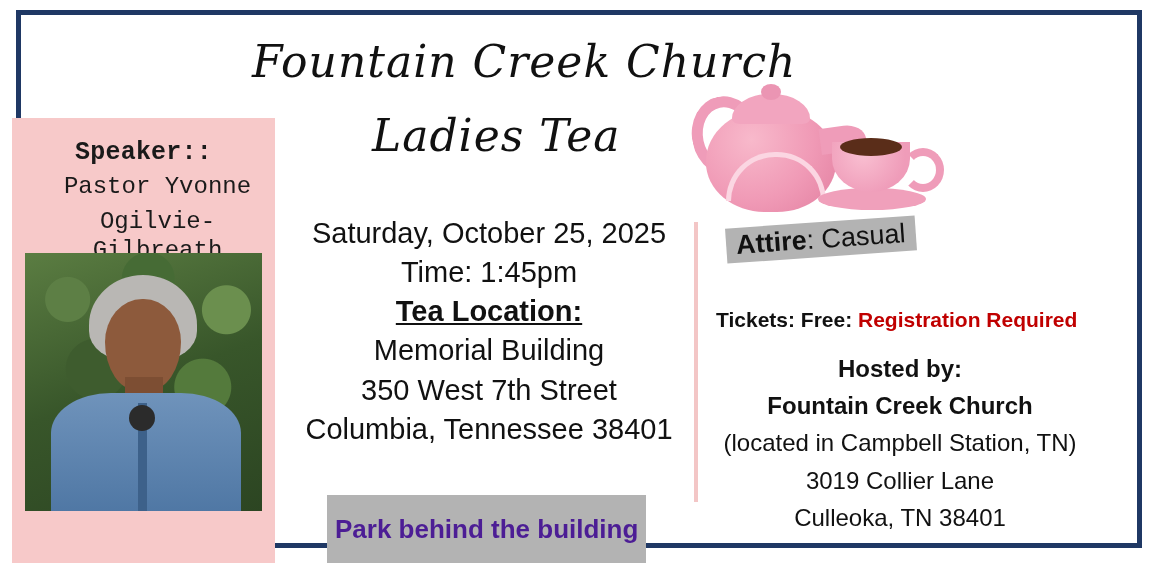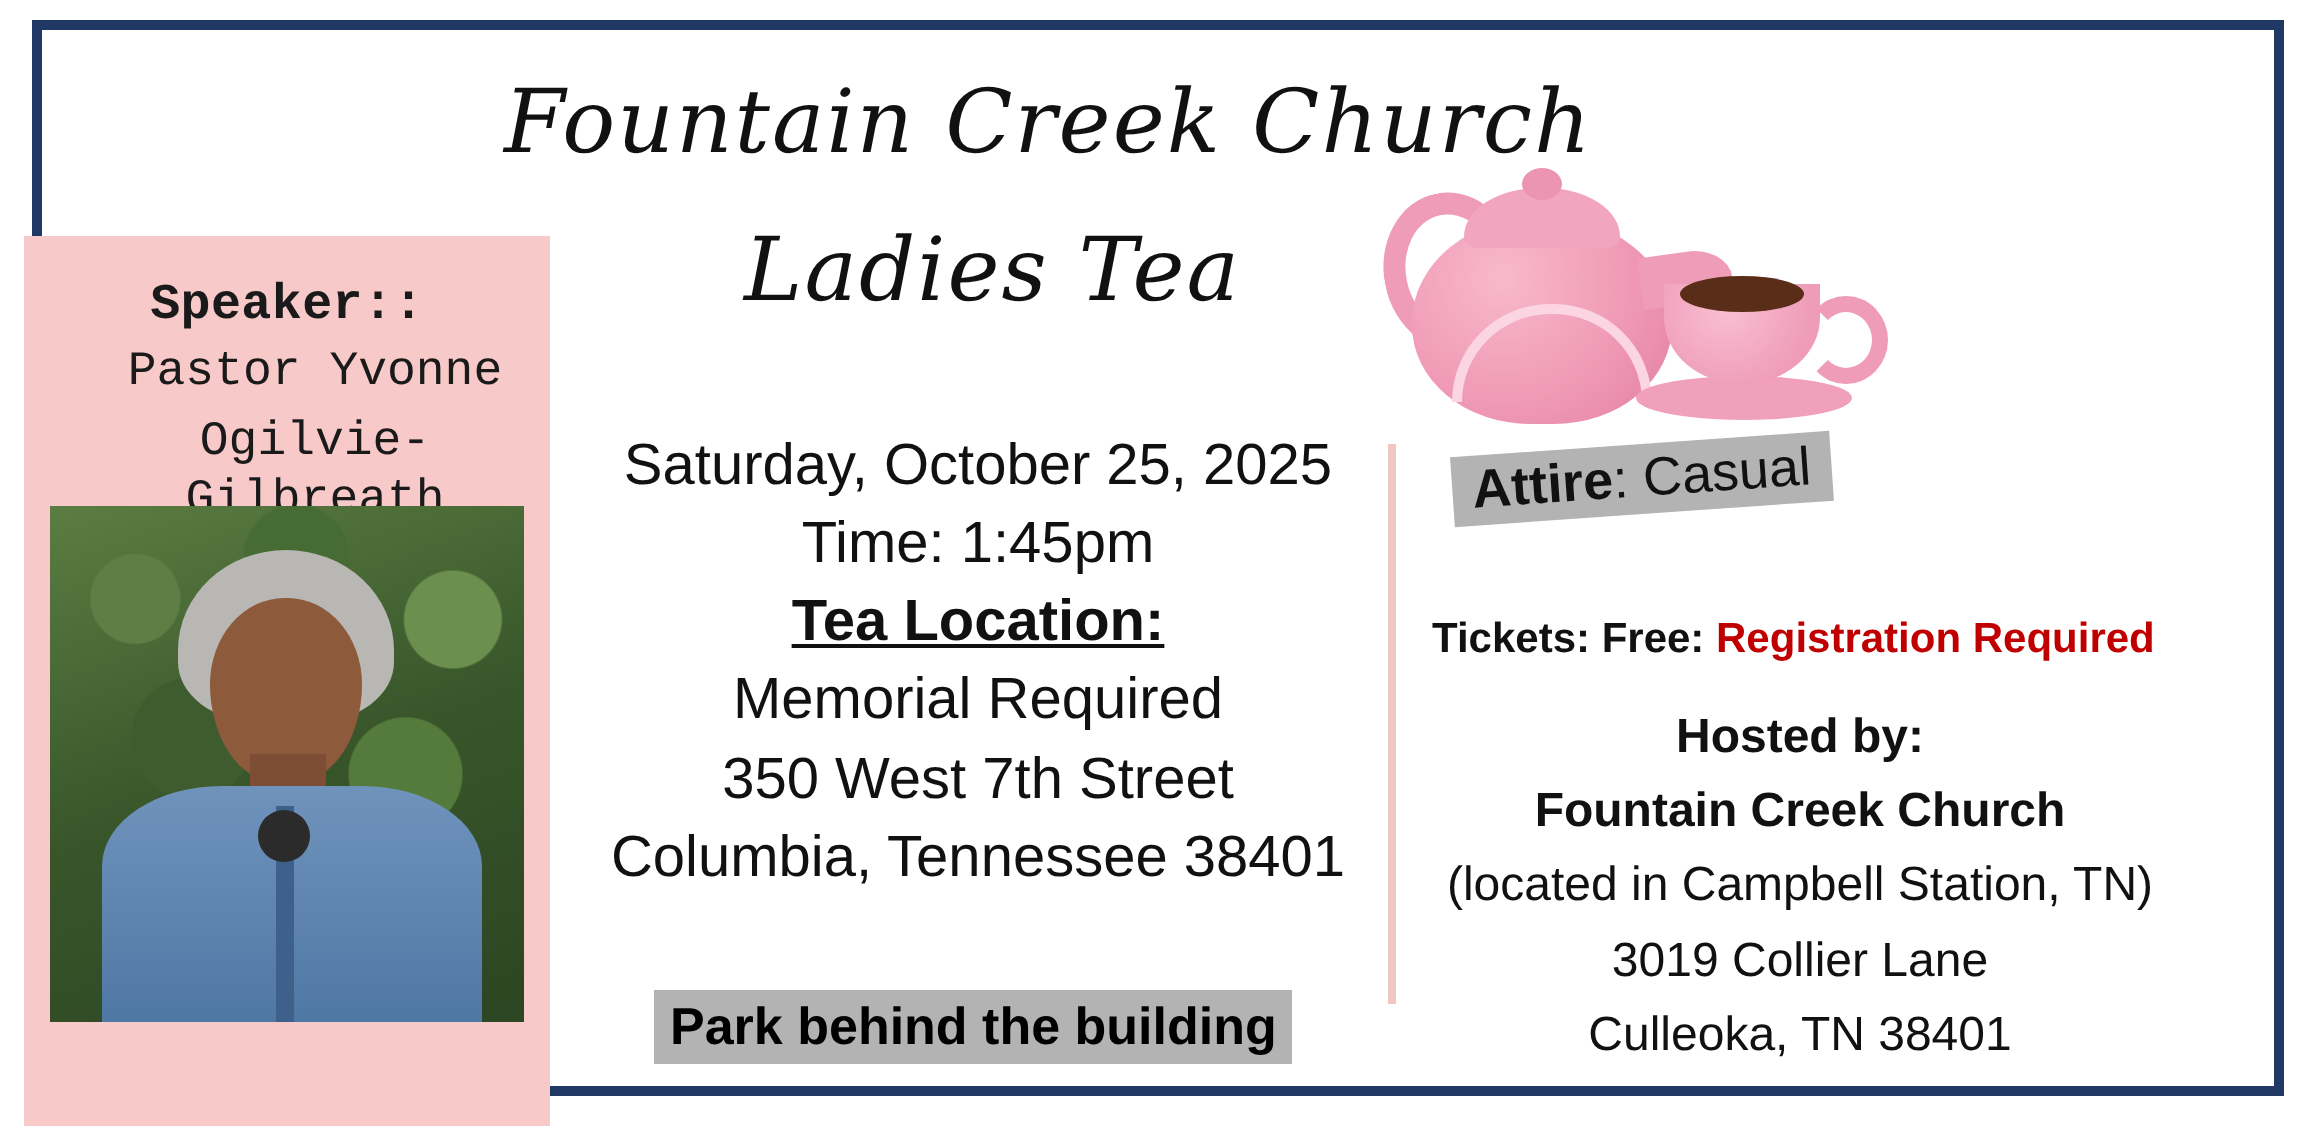--- a/index.html
+++ b/index.html
@@ -180,24 +180,24 @@
     width: 4px;
     height: 280px;
     background: #f3c6c6;
   }
 
   .park-note {
     position: absolute;
     left: 327px;
     top: 495px;
     background: #b3b3b3;
-    color: #000000;
+    color: #4c1d95;
     font-size: 26px;
     font-weight: bold;
-    padding: 3px 8px;
+    padding: 19px 8px;
     white-space: nowrap;
   }
 
   
   .teapot-wrap {
     position: absolute;
     left: 690px;
     top: 78px;
     width: 250px;
     height: 150px;
@@ -356,21 +356,21 @@
     </div>
   </div>
 
   <div class="title-1">Fountain Creek Church</div>
   <div class="title-2">Ladies Tea</div>
 
   <div class="center-block">
     <div class="line">Saturday, October 25, 2025</div>
     <div class="line">Time: 1:45pm</div>
     <div class="line underline">Tea Location:</div>
-    <div class="line">Memorial Required</div>
+    <div class="line">Memorial Building</div>
     <div class="line">350 West 7th  Street</div>
     <div class="line">Columbia, Tennessee  38401</div>
   </div>
 
   <div class="divider"></div>
 
   <div class="park-note">Park behind the building</div>
 
   <div class="teapot-wrap">
     <div class="pot-handle"></div>

